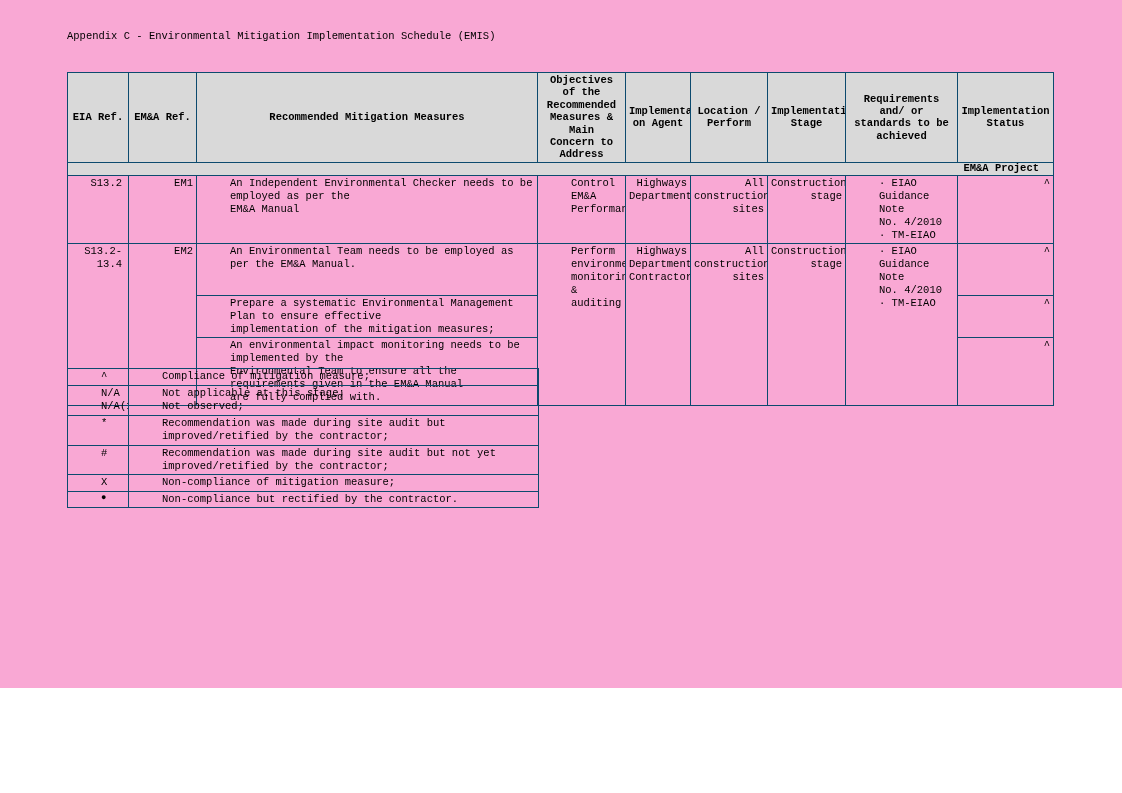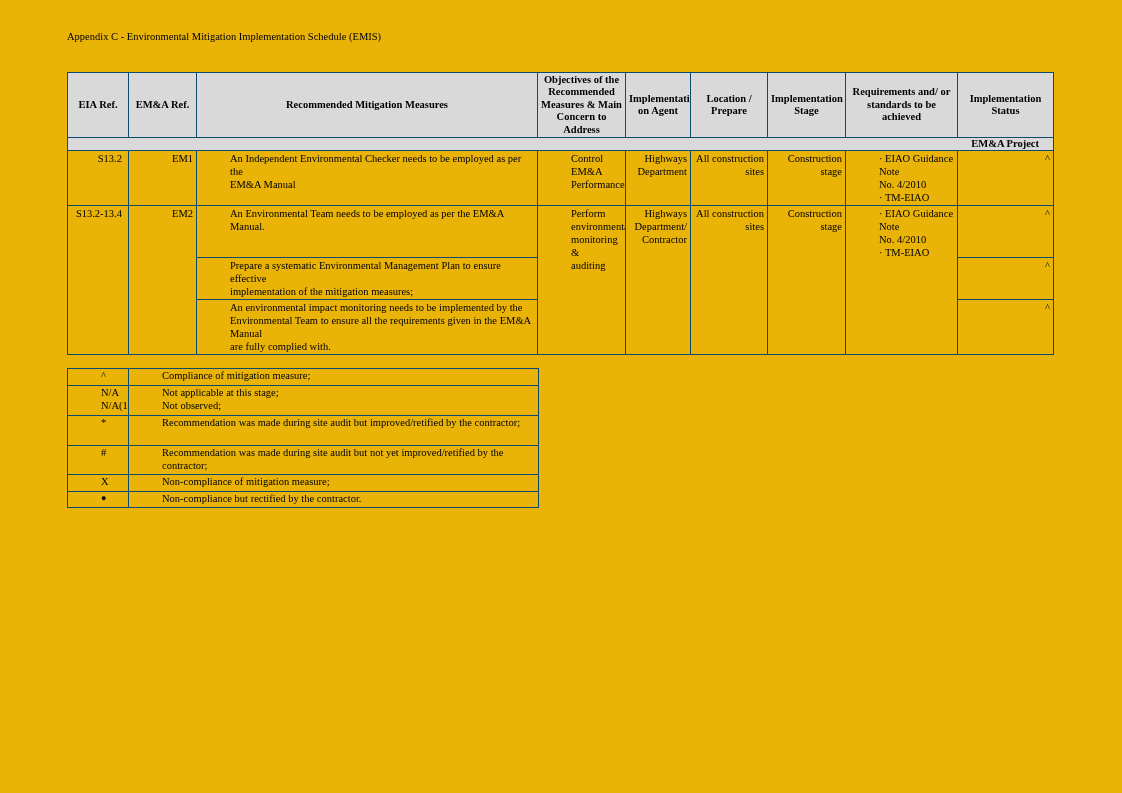--- a/index.html
+++ b/index.html
@@ -1,21 +1,21 @@
 <!DOCTYPE html>
 <html><head>
 <meta charset="utf-8">
 <style>
   html, body { margin: 0; padding: 0; background: #ffffff; }
   .page {
     position: relative;
     width: 1122px;
-    height: 793px;
-    background: #eab308;
-    font-family: Liberation Serif, serif;
+    height: 688px;
+    background: #f9a8d4;
+    font-family: Liberation Mono, monospace;
     color: #000000;
     overflow: hidden;
   }
   .doc-title {
     position: absolute;
     left: 67px;
     top: 30px;
     font-size: 10.5px;
     line-height: 13px;
     white-space: pre;
@@ -93,21 +93,21 @@
         <th>EM&amp;A Ref.</th>
         <th>Recommended Mitigation Measures</th>
         <th>Objectives of the
 Recommended
 Measures &amp; Main
 Concern to
 Address</th>
         <th>Implementati
 on Agent</th>
         <th>Location /
-Prepare</th>
+Perform</th>
         <th>Implementation
 Stage</th>
         <th>Requirements and/ or
 standards to be
 achieved</th>
         <th>Implementation
 Status</th>
       </tr>
       <tr style="height:13px">
         <td colspan="9" class="section-cell">EM&amp;A Project</td>

